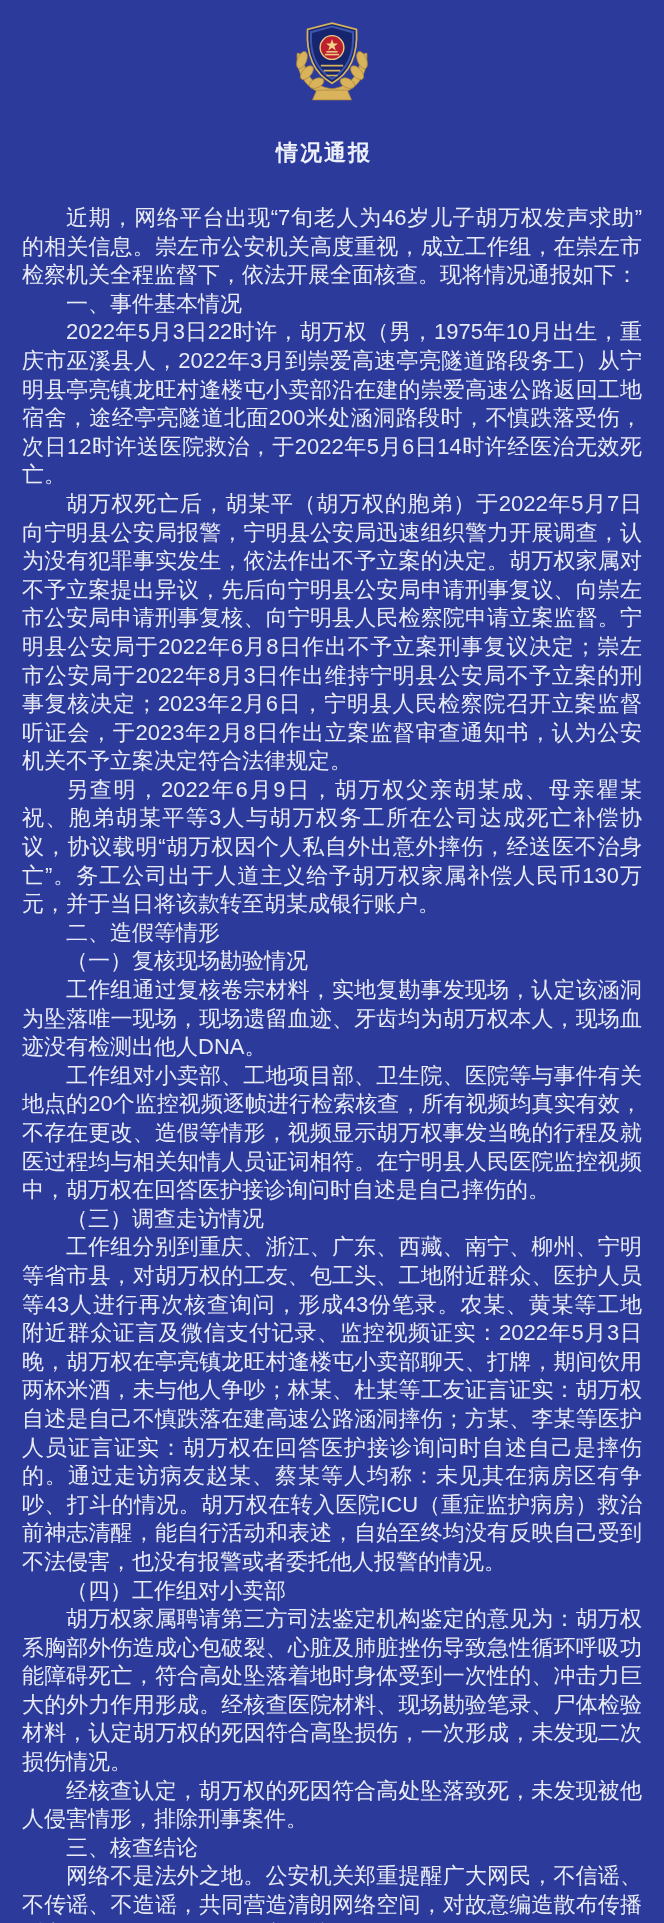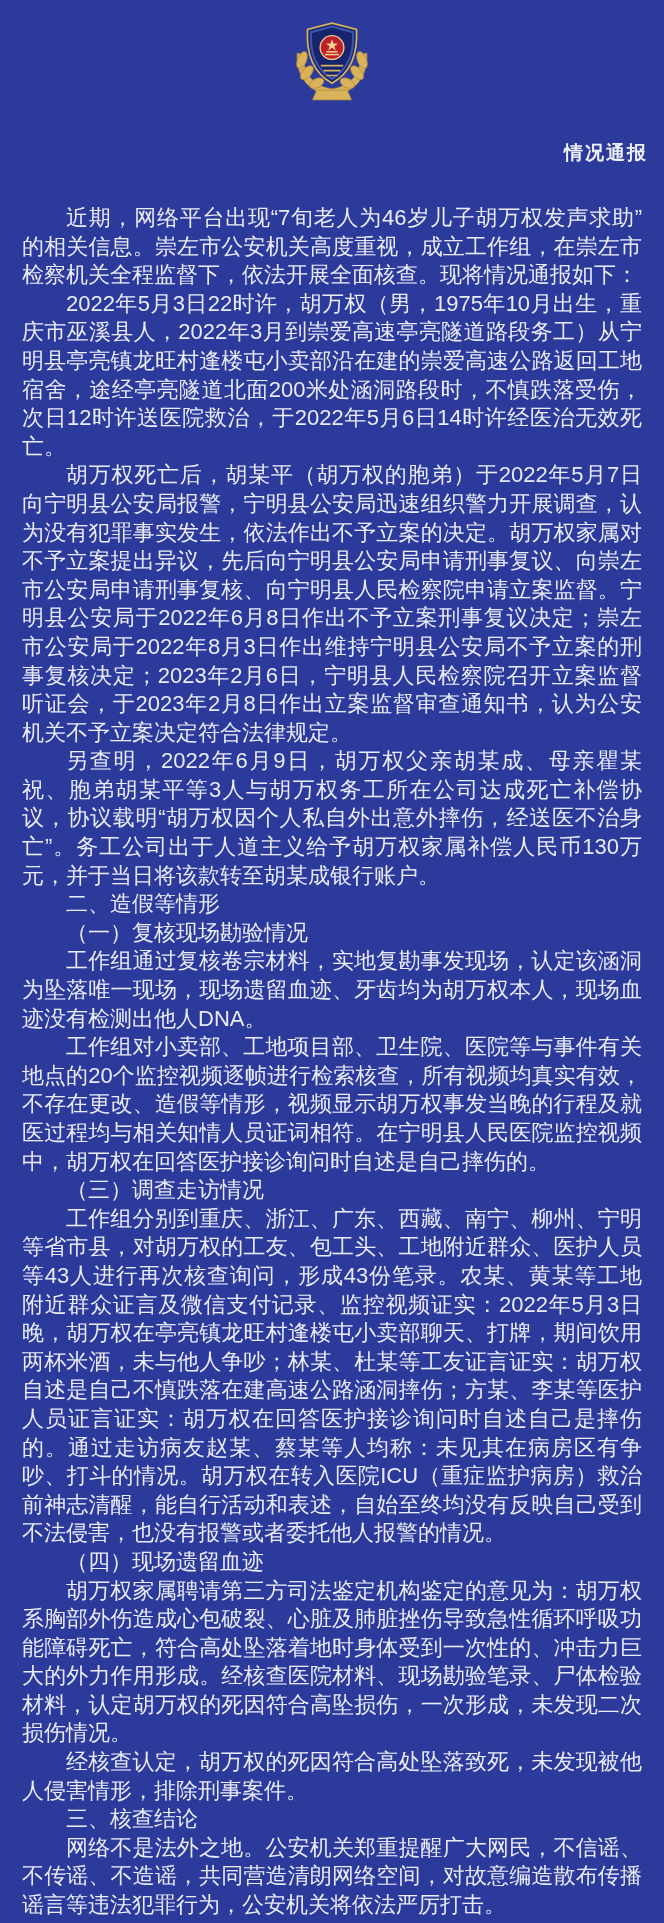--- a/index.html
+++ b/index.html
@@ -16,22 +16,22 @@
     box-sizing: border-box;
     color: #e9ecf6;
   }
   .badge-wrap {
     padding-top: 21px;
     text-align: center;
   }
   .badge-wrap svg { display: inline-block; }
   .title {
     margin: 33px 16px 0 0;
-    text-align: right;
-    font-size: 19px;
+    text-align: center;
+    font-size: 22px;
     line-height: 27px;
     font-weight: 700;
     letter-spacing: 2px;
     color: #eef1fa;
   }
   .content {
     margin-top: 38px;
     padding: 0 22px;
     font-size: 22px;
     line-height: 28.6px;
@@ -72,29 +72,30 @@
       <rect x="50" y="47" width="20" height="2.2" fill="#e9cd83"></rect>
 
       <path d="M44 64 h32 M48 71 h24 M52 78 h16" stroke="#d8b35c" stroke-width="2.4" fill="none"></path>
     </svg>
   </div>
 
   <h1 class="title">情况通报</h1>
 
   <div class="content">
     <p>近期，网络平台出现“7旬老人为46岁儿子胡万权发声求助”的相关信息。崇左市公安机关高度重视，成立工作组，在崇左市检察机关全程监督下，依法开展全面核查。现将情况通报如下：</p>
+    <p>一、事件基本情况</p>
     <p>2022年5月3日22时许，胡万权（男，1975年10月出生，重庆市巫溪县人，2022年3月到崇爱高速亭亮隧道路段务工）从宁明县亭亮镇龙旺村逢楼屯小卖部沿在建的崇爱高速公路返回工地宿舍，途经亭亮隧道北面200米处涵洞路段时，不慎跌落受伤，次日12时许送医院救治，于2022年5月6日14时许经医治无效死亡。</p>
     <p>胡万权死亡后，胡某平（胡万权的胞弟）于2022年5月7日向宁明县公安局报警，宁明县公安局迅速组织警力开展调查，认为没有犯罪事实发生，依法作出不予立案的决定。胡万权家属对不予立案提出异议，先后向宁明县公安局申请刑事复议、向崇左市公安局申请刑事复核、向宁明县人民检察院申请立案监督。宁明县公安局于2022年6月8日作出不予立案刑事复议决定；崇左市公安局于2022年8月3日作出维持宁明县公安局不予立案的刑事复核决定；2023年2月6日，宁明县人民检察院召开立案监督听证会，于2023年2月8日作出立案监督审查通知书，认为公安机关不予立案决定符合法律规定。</p>
     <p>另查明，2022年6月9日，胡万权父亲胡某成、母亲瞿某祝、胞弟胡某平等3人与胡万权务工所在公司达成死亡补偿协议，协议载明“胡万权因个人私自外出意外摔伤，经送医不治身亡”。务工公司出于人道主义给予胡万权家属补偿人民币130万元，并于当日将该款转至胡某成银行账户。</p>
     <p>二、造假等情形</p>
     <p>（一）复核现场勘验情况</p>
     <p>工作组通过复核卷宗材料，实地复勘事发现场，认定该涵洞为坠落唯一现场，现场遗留血迹、牙齿均为胡万权本人，现场血迹没有检测出他人DNA。</p>
     <p>工作组对小卖部、工地项目部、卫生院、医院等与事件有关地点的20个监控视频逐帧进行检索核查，所有视频均真实有效，不存在更改、造假等情形，视频显示胡万权事发当晚的行程及就医过程均与相关知情人员证词相符。在宁明县人民医院监控视频中，胡万权在回答医护接诊询问时自述是自己摔伤的。</p>
     <p>（三）调查走访情况</p>
     <p>工作组分别到重庆、浙江、广东、西藏、南宁、柳州、宁明等省市县，对胡万权的工友、包工头、工地附近群众、医护人员等43人进行再次核查询问，形成43份笔录。农某、黄某等工地附近群众证言及微信支付记录、监控视频证实：2022年5月3日晚，胡万权在亭亮镇龙旺村逢楼屯小卖部聊天、打牌，期间饮用两杯米酒，未与他人争吵；林某、杜某等工友证言证实：胡万权自述是自己不慎跌落在建高速公路涵洞摔伤；方某、李某等医护人员证言证实：胡万权在回答医护接诊询问时自述自己是摔伤的。通过走访病友赵某、蔡某等人均称：未见其在病房区有争吵、打斗的情况。胡万权在转入医院ICU（重症监护病房）救治前神志清醒，能自行活动和表述，自始至终均没有反映自己受到不法侵害，也没有报警或者委托他人报警的情况。</p>
-    <p>（四）现场遗留血迹</p>
+    <p>（四）工作组对小卖部</p>
     <p>胡万权家属聘请第三方司法鉴定机构鉴定的意见为：胡万权系胸部外伤造成心包破裂、心脏及肺脏挫伤导致急性循环呼吸功能障碍死亡，符合高处坠落着地时身体受到一次性的、冲击力巨大的外力作用形成。经核查医院材料、现场勘验笔录、尸体检验材料，认定胡万权的死因符合高坠损伤，一次形成，未发现二次损伤情况。</p>
     <p>经核查认定，胡万权的死因符合高处坠落致死，未发现被他人侵害情形，排除刑事案件。</p>
     <p>三、核查结论</p>
     <p>网络不是法外之地。公安机关郑重提醒广大网民，不信谣、不传谣、不造谣，共同营造清朗网络空间，对故意编造散布传播谣言等违法犯罪行为，公安机关将依法严厉打击。</p>
   </div>
 
 </div>
 
 </body></html>

